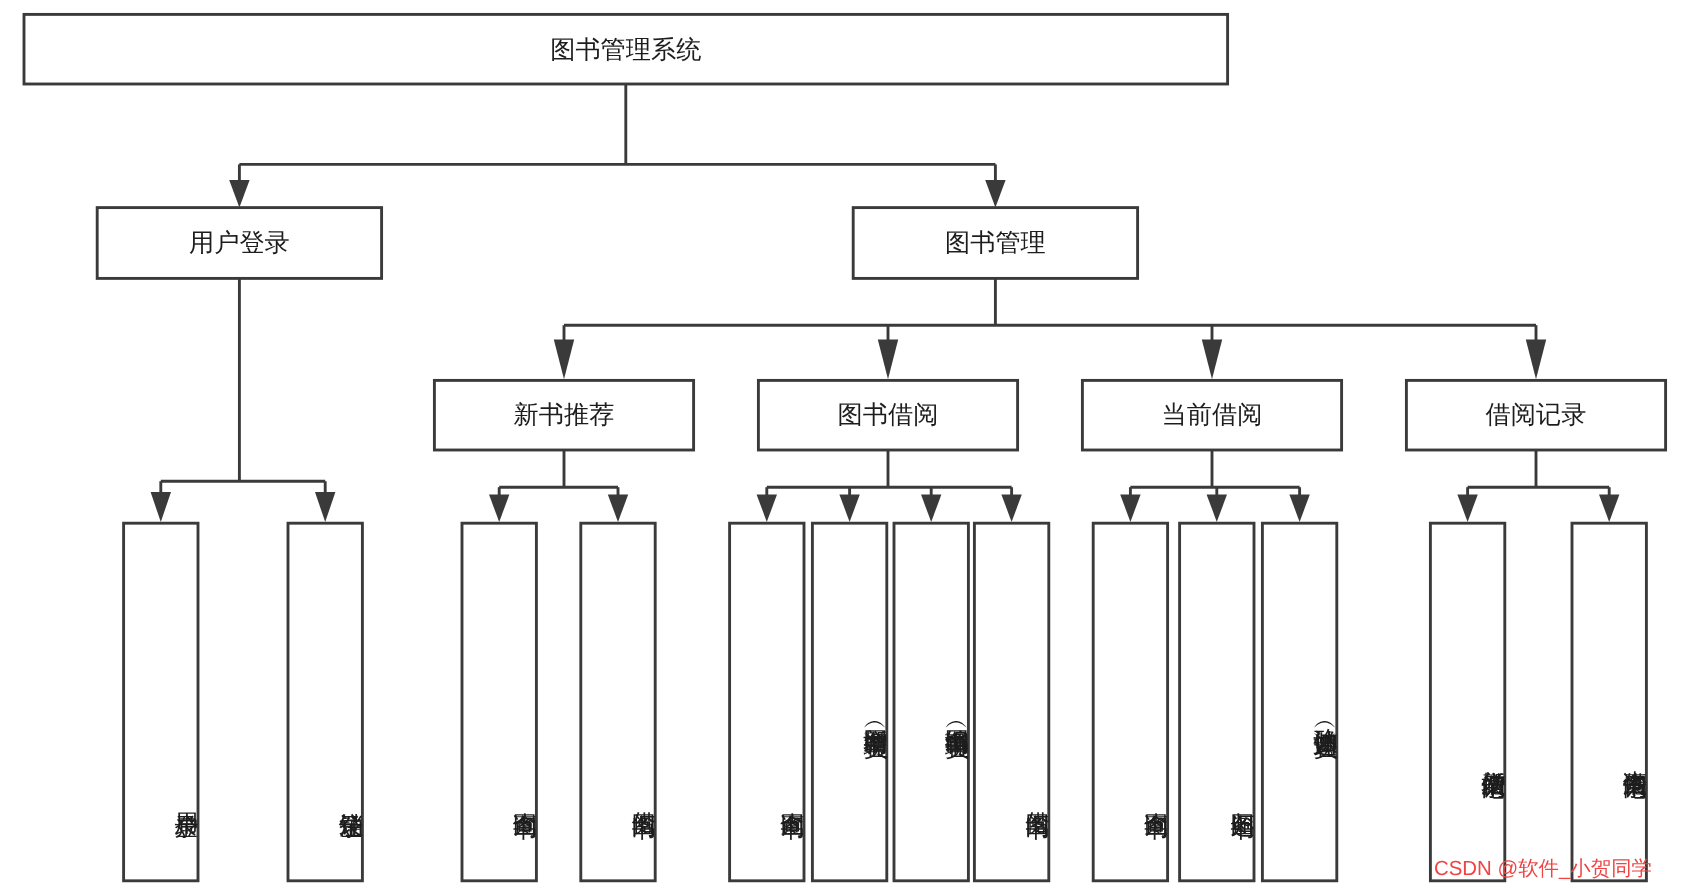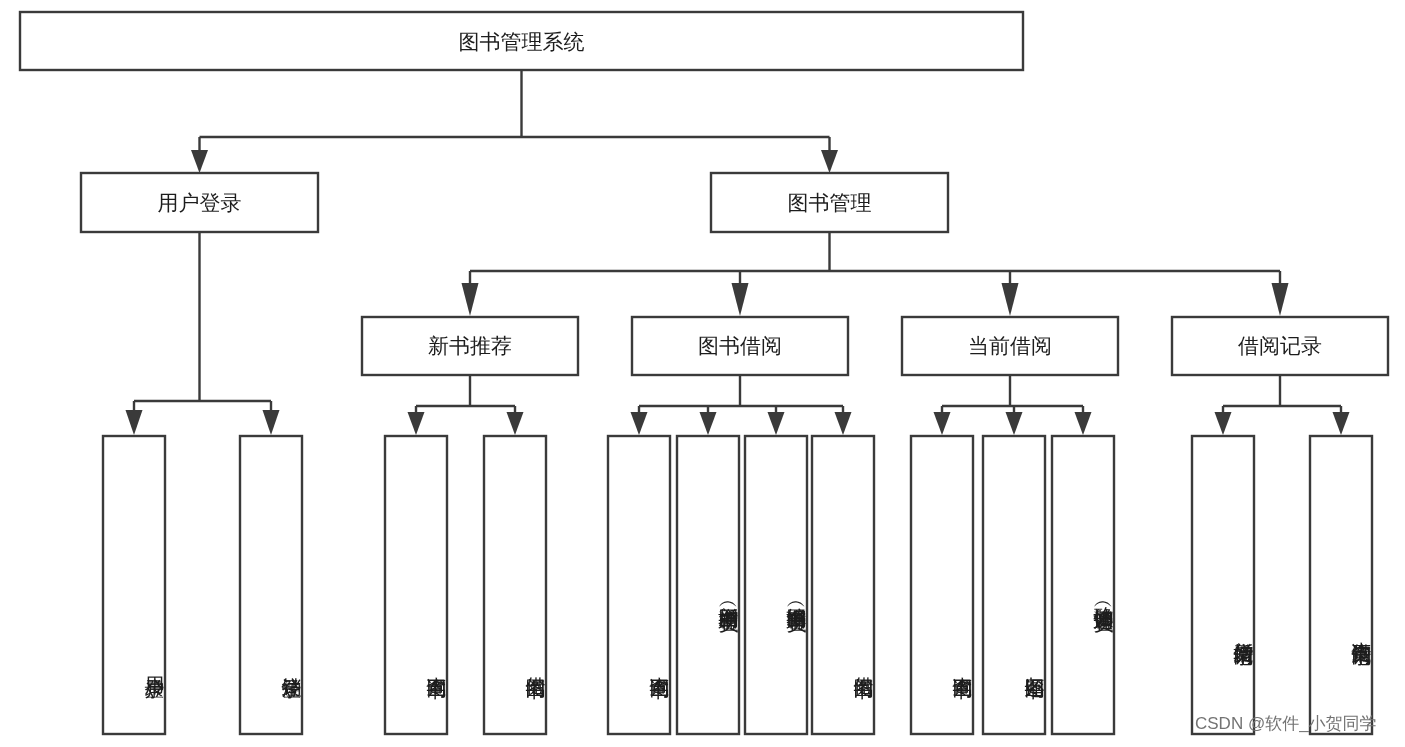--- a/index.html
+++ b/index.html
@@ -61,21 +61,21 @@
     color: #1d1d1d;
     letter-spacing: 1px;
     white-space: nowrap;
     pointer-events: none;
     user-select: none;
   }
   .watermark {
     position: absolute;
     font-family: "Liberation Sans", "DejaVu Sans", sans-serif;
     font-size: 17px;
-    color: #737373;
+    color: #ef4444;
     white-space: nowrap;
     user-select: none;
   }
 </style>
 </head>
 <body>
 
 <div id="diagram-root">
 
   <svg class="diagram-canvas" viewBox="0 0 1405 747">

